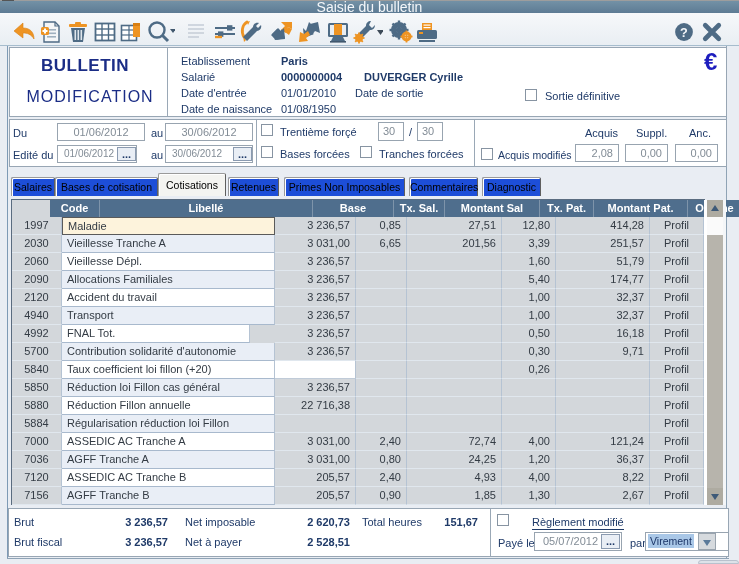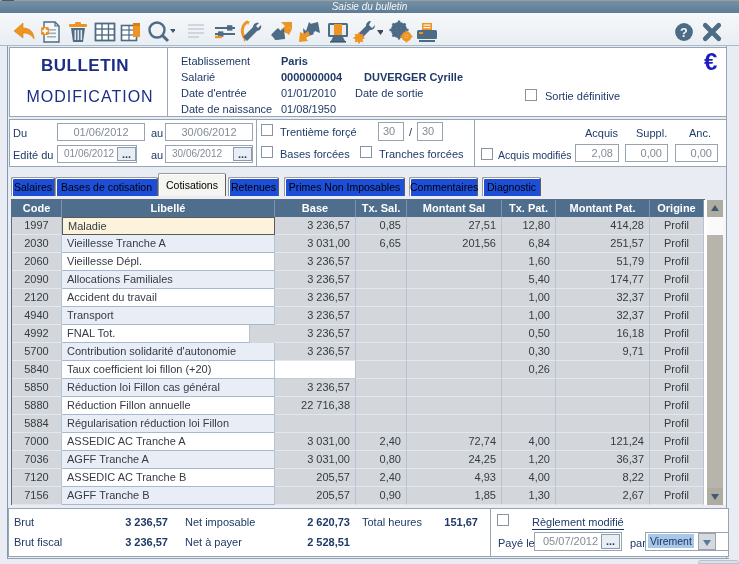--- a/index.html
+++ b/index.html
@@ -1,19 +1,19 @@
 <!DOCTYPE html>
 <html><head><meta charset="utf-8"><title>Saisie du bulletin</title>
 <style>
 * { margin:0; padding:0; box-sizing:border-box; }
 html,body { width:739px; height:564px; overflow:hidden; }
 body { font-family:"Liberation Sans", sans-serif; font-size:11px; background:#e9edf3; position:relative; color:#1f3a68; }
 .titlebar { position:absolute; left:0; top:1px; width:739px; height:12px;
   background:linear-gradient(#7391a6,#5d7b94);
-  color:#f4f7fa; text-align:center; font-size:10px; line-height:12px;font-style:italic; }
+  color:#f4f7fa; text-align:center; font-size:14px; line-height:12px; }
 .topline { position:absolute; left:0; top:0; width:739px; height:1px; background:#9d9d9d; }
 .toolbar { position:absolute; left:0; top:13px; width:739px; height:33px;
   background:linear-gradient(#f6f8fa,#e9eef3); border-bottom:1px solid #a6bccd; }
 .ticn { position:absolute; }
 .ticn svg { width:100%; height:100%; display:block; }
 .panel-l { position:absolute; left:7px; top:46px; width:1px; height:512px; background:#7e9ab5; }
 .panel-r { position:absolute; left:726px; top:46px; width:1px; height:512px; background:#8fa3b5; }
 .panel-b { position:absolute; left:7px; top:558px; width:722px; height:1px; background:#8fa3b5; }
 .box { position:absolute; background:#fff; border:1px solid #98a6b4; }
 .hdrbox { left:9px; top:47px; width:718px; height:70px; }
@@ -34,21 +34,21 @@
   text-align:center; font-weight:bold; line-height:12px; font-size:11px; }
 
 .tab { position:absolute; top:177px; height:19px; background:#1d4ed8;
   border:1px solid #9a9a9a; border-right-color:#5f5f5f; border-bottom:none; border-radius:2px 2px 0 0; color:#000;
   box-shadow:inset 1px 1px 0 #ffffff; text-align:center; line-height:18px; font-size:10.5px; }
 .tab.active { top:173px; height:23px; background:#f4f4f1; z-index:5; line-height:22px; }
 
 .tblwrap { position:absolute; left:11px; top:199px; width:694px; height:306px;
   border:1px solid #5a6c80; background:#d3d7db; }
 .hc { position:absolute; top:200px; height:17px; background:#4f6e8d; color:#fff; font-weight:bold;
-  text-align:center; line-height:17px; font-size:11px; border-right:1px solid #7e94aa; }
+  text-align:center; line-height:17px; font-size:11px; border-right:1px solid #7e94aa;margin-left:38px; }
 .row { position:absolute; left:0; height:18px; }
 .c { position:absolute; height:18px; line-height:17px; font-size:11px; color:#333b44;
   border-right:1px solid #b5c3d3; border-bottom:1px solid #c0cbd8; padding:0 5px; white-space:nowrap; overflow:hidden; }
 .gc { background:#d3d7db; border-bottom:1px solid #e0e7ee; }
 .wc { background:#fff; }
 .lc { border-bottom:1px solid #a8b9cd; }
 .num { text-align:right; }
 .selcell { background:#fdf3dc; border:1px solid #5a5a5a; line-height:16px; }
 
 .sbar { position:absolute; left:707px; top:200px; width:16px; height:305px; background:#b7b4ac; }
@@ -300,21 +300,21 @@
     <div class="c gc num" style="left:502px;width:54px">12,80</div>
     <div class="c gc num" style="left:556px;width:94px">414,28</div>
     <div class="c gc" style="left:650px;width:54px;text-align:center">Profil</div>
   </div>
 <div class="row" style="top:235px">
     <div class="c gc" style="left:12px;width:50px;text-align:center">2030</div>
     <div class="c lc" style="left:62px;width:213px;background:#e9eef6">Vieillesse Tranche A</div>
     <div class="c gc num" style="left:275px;width:81px">3 031,00</div>
     <div class="c gc num" style="left:356px;width:51px">6,65</div>
     <div class="c gc num" style="left:407px;width:95px">201,56</div>
-    <div class="c gc num" style="left:502px;width:54px">6,84</div>
+    <div class="c gc num" style="left:502px;width:54px">3,39</div>
     <div class="c gc num" style="left:556px;width:94px">251,57</div>
     <div class="c gc" style="left:650px;width:54px;text-align:center">Profil</div>
   </div>
 <div class="row" style="top:253px">
     <div class="c gc" style="left:12px;width:50px;text-align:center">2060</div>
     <div class="c lc" style="left:62px;width:213px;background:#ffffff">Vieillesse Dépl.</div>
     <div class="c gc num" style="left:275px;width:81px">3 236,57</div>
     <div class="c gc num" style="left:356px;width:51px"></div>
     <div class="c gc num" style="left:407px;width:95px"></div>
     <div class="c gc num" style="left:502px;width:54px">1,60</div>

